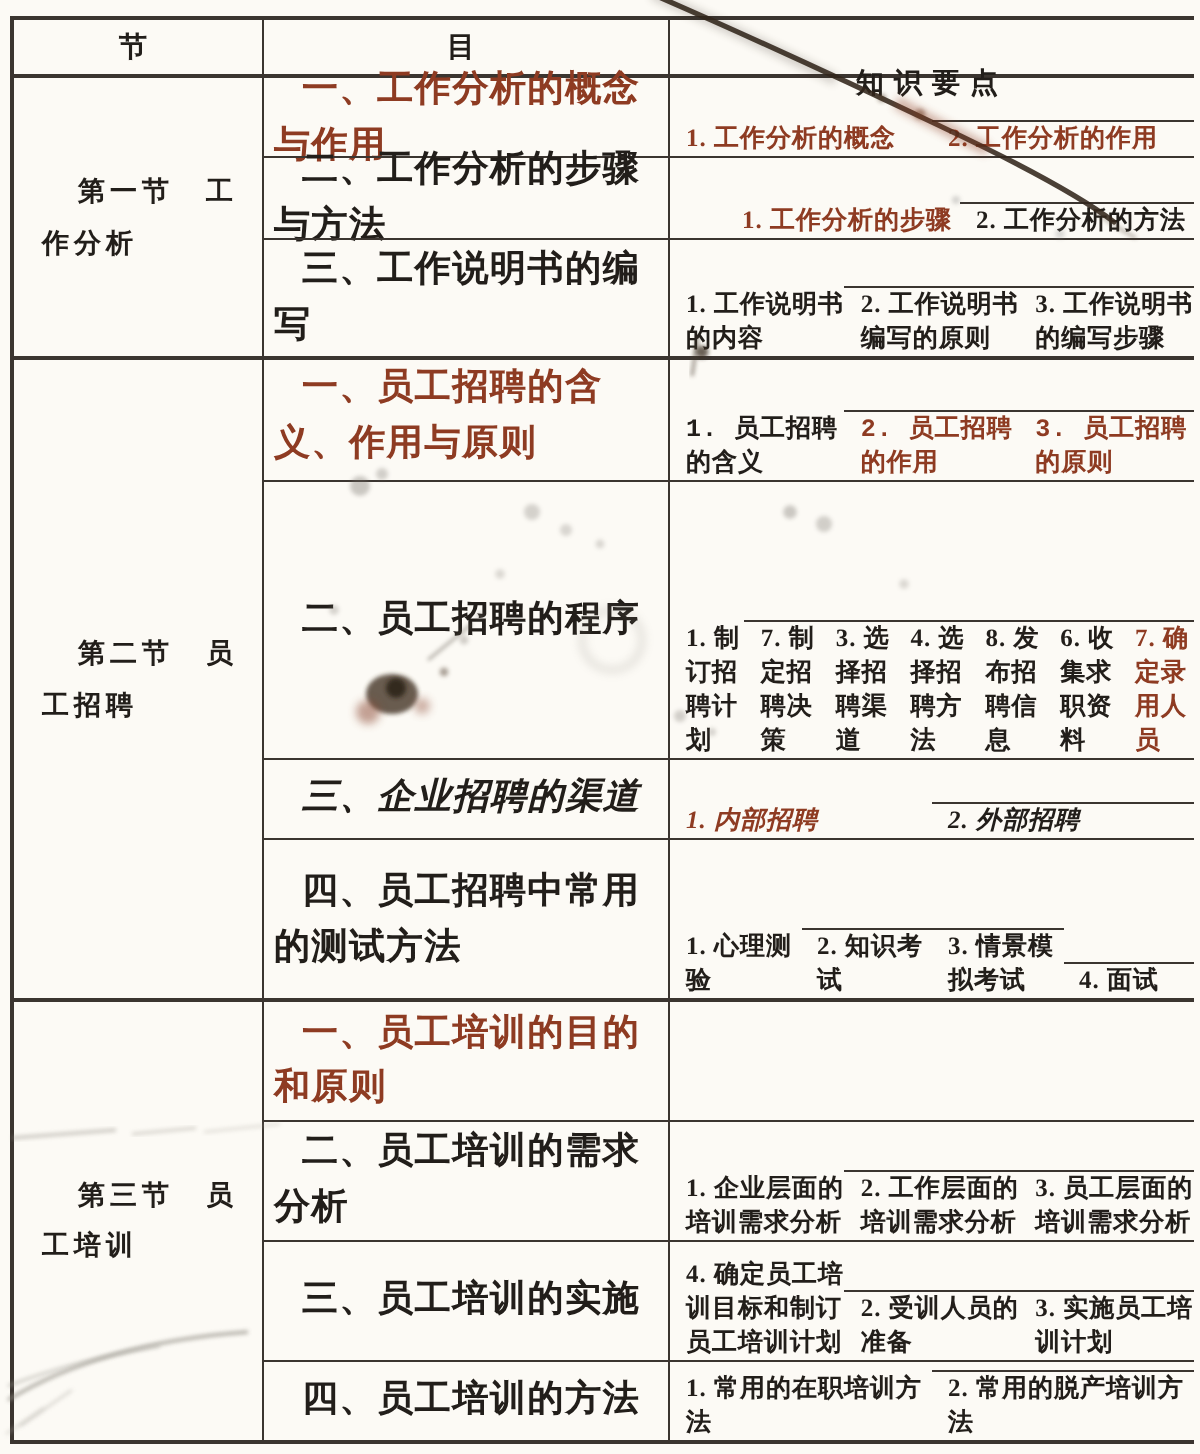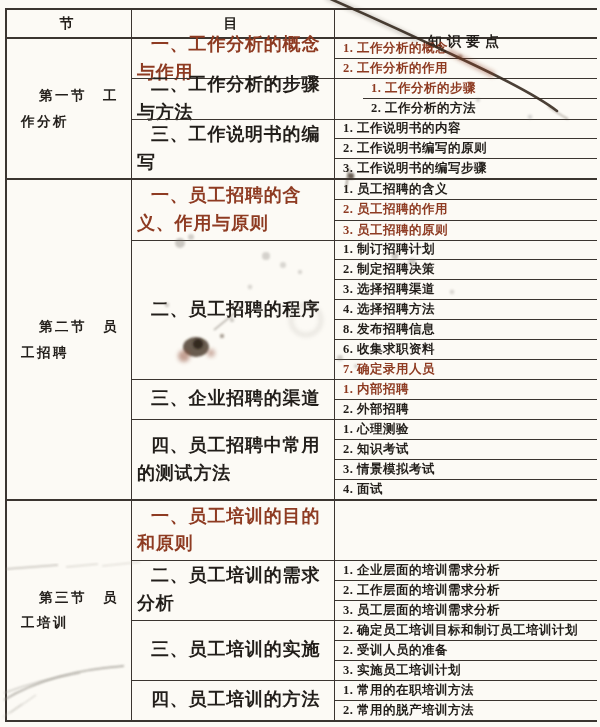--- a/index.html
+++ b/index.html
@@ -21,21 +21,21 @@
       box-sizing:border-box;padding-left:14px;font-size:13.5px;font-weight:bold;letter-spacing:2.5px;
       color:var(--text);}
   .c1 .lbl{display:block;width:120px;text-indent:18px;line-height:1.9;}
   .groups{flex:1;display:flex;flex-direction:column;min-width:0;}
   .group{display:flex;flex-basis:0;min-height:0;}
   .group + .group{border-top:1px solid var(--ink);}
   .c2{width:203px;flex:0 0 203px;border-right:1px solid var(--ink);display:flex;align-items:center;
       box-sizing:border-box;padding:16px 3px;font-size:18px;font-weight:bold;letter-spacing:0.8px;
       color:var(--text);}
   .c2 .lbl{display:block;padding-left:2px;text-indent:14px;line-height:1.55;}
-  .points{flex:1;display:flex;flex-direction:column;min-width:0;}
+  .points{flex:1;display:flex;flex-direction:row;min-width:0;align-items:flex-end;}
   .prow{flex:1;display:flex;align-items:center;box-sizing:border-box;padding-left:8px;
         font-size:12.5px;font-weight:bold;letter-spacing:0.5px;color:var(--text);}
   .prow + .prow{border-top:1px solid var(--ink);}
   .red{color:var(--red) !important;}
   .artifacts{position:absolute;left:0;top:0;z-index:3;pointer-events:none;}
 </style>
 </head>
 <body>
 
 <div class="page">
@@ -94,21 +94,21 @@
                 </div>
               </div>
             </div>
           </div>
         </div>
         <div class="section" style="flex-grow: 16;">
           <div class="c1">
             <div class="lbl">第二节　员工招聘</div>
           </div>
           <div class="groups">
-            <div class="group" style="flex-grow: 3;">
+            <div class="group" style="flex-grow: 3; font-family: Liberation Mono, monospace;">
               <div class="c2">
                 <div class="lbl red">一、员工招聘的含义、作用与原则</div>
               </div>
               <div class="points">
                 <div class="prow">
                   <div class="lbl">1. 员工招聘的含义</div>
                 </div>
                 <div class="prow">
                   <div class="lbl red">2. 员工招聘的作用</div>
                 </div>
@@ -119,40 +119,40 @@
             </div>
             <div class="group" style="flex-grow: 7;">
               <div class="c2">
                 <div class="lbl">二、员工招聘的程序</div>
               </div>
               <div class="points">
                 <div class="prow">
                   <div class="lbl">1. 制订招聘计划</div>
                 </div>
                 <div class="prow">
-                  <div class="lbl">2. 制定招聘决策</div>
+                  <div class="lbl">7. 制定招聘决策</div>
                 </div>
                 <div class="prow">
                   <div class="lbl">3. 选择招聘渠道</div>
                 </div>
                 <div class="prow">
                   <div class="lbl">4. 选择招聘方法</div>
                 </div>
                 <div class="prow">
                   <div class="lbl">8. 发布招聘信息</div>
                 </div>
                 <div class="prow">
                   <div class="lbl">6. 收集求职资料</div>
                 </div>
                 <div class="prow">
                   <div class="lbl red">7. 确定录用人员</div>
                 </div>
               </div>
             </div>
-            <div class="group" style="flex-grow: 2;">
+            <div class="group" style="flex-grow: 2; font-style: italic;">
               <div class="c2">
                 <div class="lbl">三、企业招聘的渠道</div>
               </div>
               <div class="points">
                 <div class="prow">
                   <div class="lbl red">1. 内部招聘</div>
                 </div>
                 <div class="prow">
                   <div class="lbl">2. 外部招聘</div>
                 </div>
@@ -204,21 +204,21 @@
                   <div class="lbl">3. 员工层面的培训需求分析</div>
                 </div>
               </div>
             </div>
             <div class="group" style="flex-grow: 3;">
               <div class="c2">
                 <div class="lbl">三、员工培训的实施</div>
               </div>
               <div class="points">
                 <div class="prow">
-                  <div class="lbl">2. 确定员工培训目标和制订员工培训计划</div>
+                  <div class="lbl">4. 确定员工培训目标和制订员工培训计划</div>
                 </div>
                 <div class="prow">
                   <div class="lbl">2. 受训人员的准备</div>
                 </div>
                 <div class="prow">
                   <div class="lbl">3. 实施员工培训计划</div>
                 </div>
               </div>
             </div>
             <div class="group" style="flex-grow: 2;">

